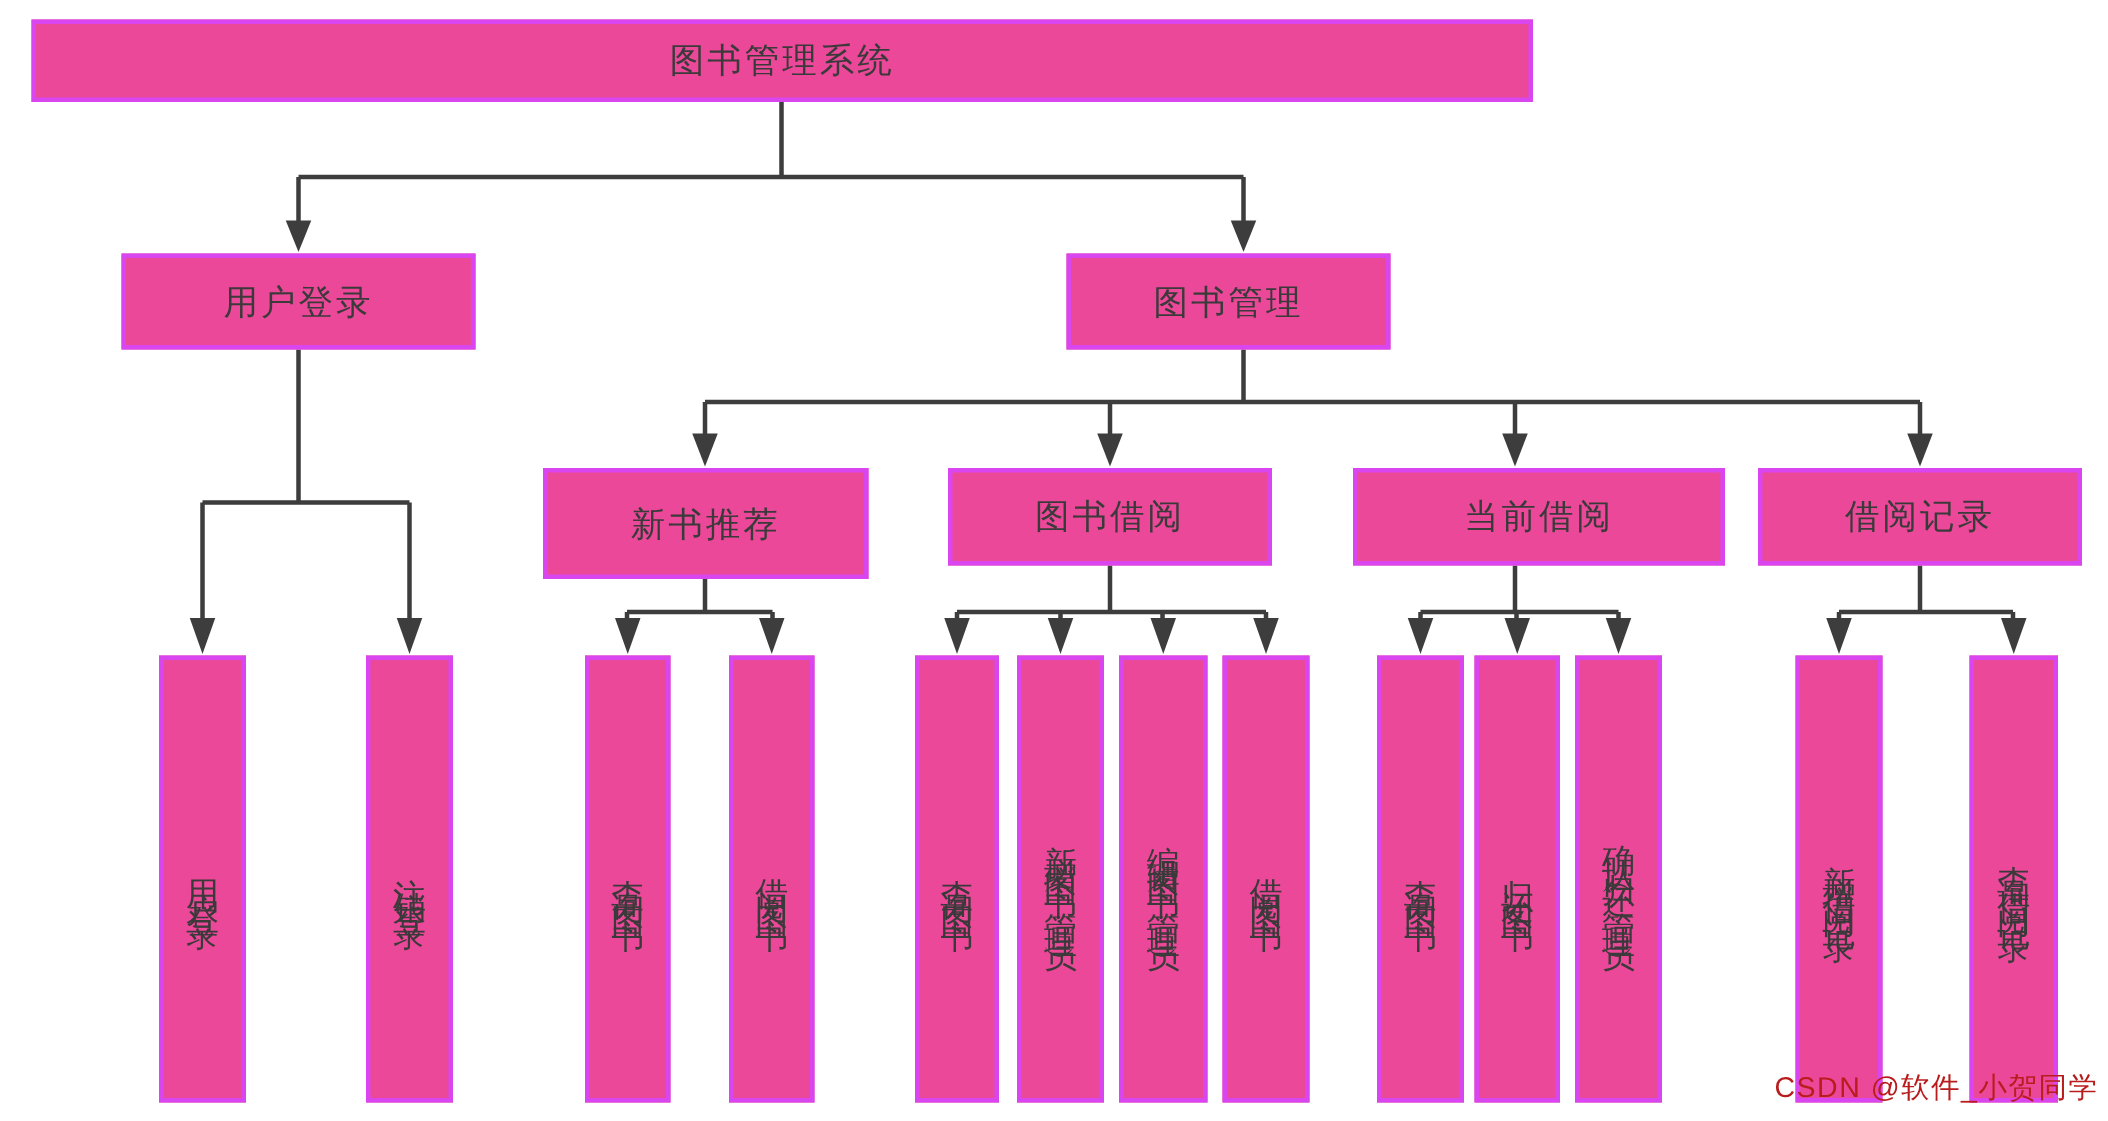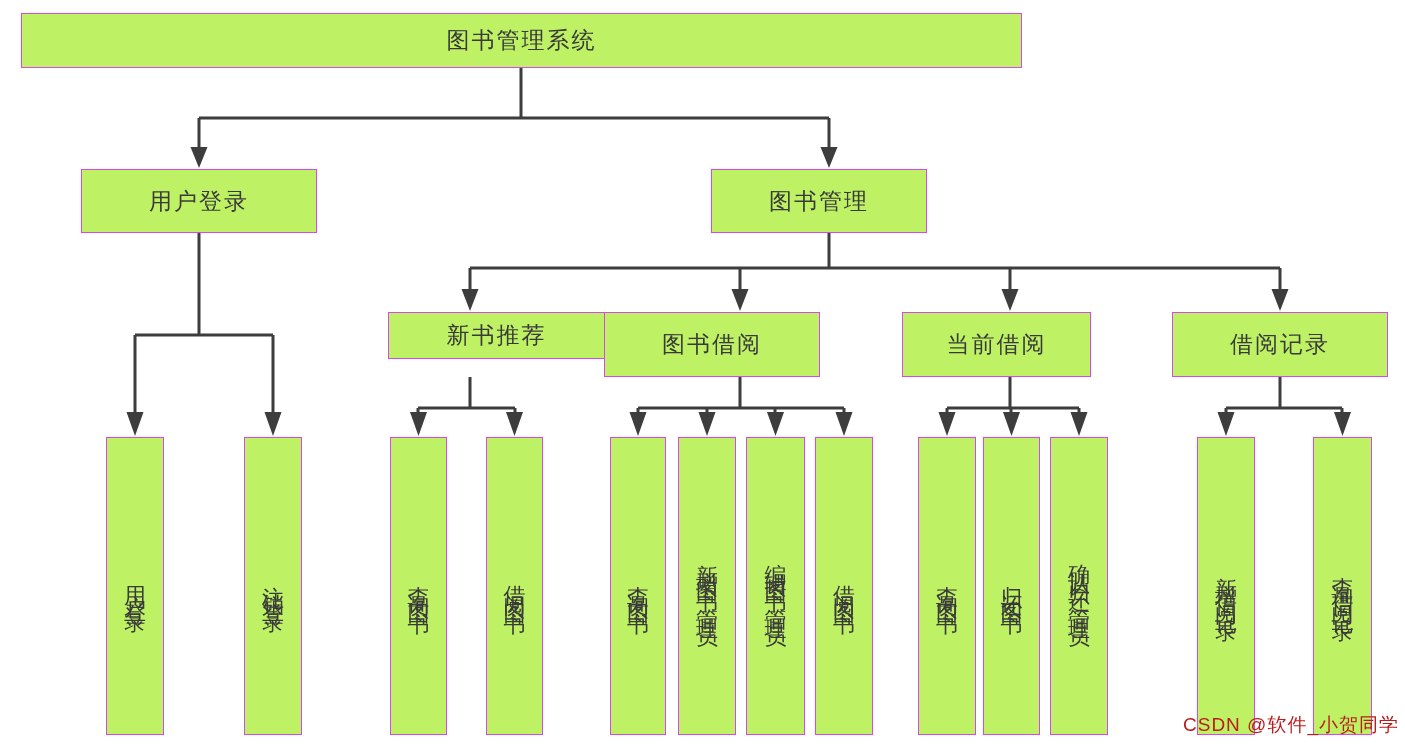--- a/index.html
+++ b/index.html
@@ -1,22 +1,22 @@
 <!DOCTYPE html>
 <html><head>
 <meta charset="utf-8">
 <style>
   html,body{margin:0;padding:0;background:#ffffff;}
   #stage{
     position:relative;width:1405px;height:747px;background:#ffffff;overflow:hidden;
     font-family:"Liberation Sans","DejaVu Sans",sans-serif;
   }
   .box{
-    position:absolute;box-sizing:border-box;background:#bef264;
-    border:1px solid #d946ef;display:flex;align-items:center;justify-content:center;
+    position:absolute;box-sizing:border-box;background:#ec4899;
+    border:3px solid #d946ef;display:flex;align-items:center;justify-content:center;
     color:#3a3a3a;font-size:23px;letter-spacing:2px;white-space:nowrap;
   }
   .vbox{
     writing-mode:vertical-rl;text-orientation:mixed;
     letter-spacing:9px;line-height:1;white-space:normal;font-size:22px;
   }
   svg.wires{position:absolute;left:0;top:0;width:1405px;height:747px;}
   .wire{fill:none;stroke:#3d3d3d;stroke-width:3;}
   .arrow{fill:#3d3d3d;stroke:none;}
   .watermark{
@@ -70,23 +70,23 @@
       <polygon class="arrow" points="1217.5,412 1234.5,412 1226,436"></polygon>
       <polygon class="arrow" points="1334,412 1351,412 1342.5,436"></polygon>
     </g>
   </svg>
 
   <div class="box" style="left:21px;top:13px;width:1001px;height:55px;">图书管理系统</div>
 
   <div class="box" style="left:81px;top:169px;width:236px;height:64px;">用户登录</div>
   <div class="box" style="left:711px;top:169px;width:216px;height:64px;">图书管理</div>
 
-  <div class="box" style="left:362px;top:312px;width:217px;height:47px;margin-left:26px;">新书推荐</div>
-  <div class="box" style="left:604px;top:312px;width:216px;height:65px;">图书借阅</div>
-  <div class="box" style="left:902px;top:312px;width:189px;height:65px;">当前借阅</div>
+  <div class="box" style="left:362px;top:312px;width:217px;height:74px;">新书推荐</div>
+  <div class="box" style="left:632px;top:312px;width:216px;height:65px;">图书借阅</div>
+  <div class="box" style="left:902px;top:312px;width:248px;height:65px;">当前借阅</div>
   <div class="box" style="left:1172px;top:312px;width:216px;height:65px;">借阅记录</div>
 
   <div class="box vbox" style="left:106px;top:437px;width:58px;height:298px;">用户登录</div>
   <div class="box vbox" style="left:244px;top:437px;width:58px;height:298px;">注销登录</div>
 
   <div class="box vbox" style="left:390px;top:437px;width:57px;height:298px;">查询图书</div>
   <div class="box vbox" style="left:486px;top:437px;width:57px;height:298px;">借阅图书</div>
 
   <div class="box vbox" style="left:610px;top:437px;width:56px;height:298px;">查询图书</div>
   <div class="box vbox" style="left:678px;top:437px;width:58px;height:298px;">新增图书（管理员）</div>

